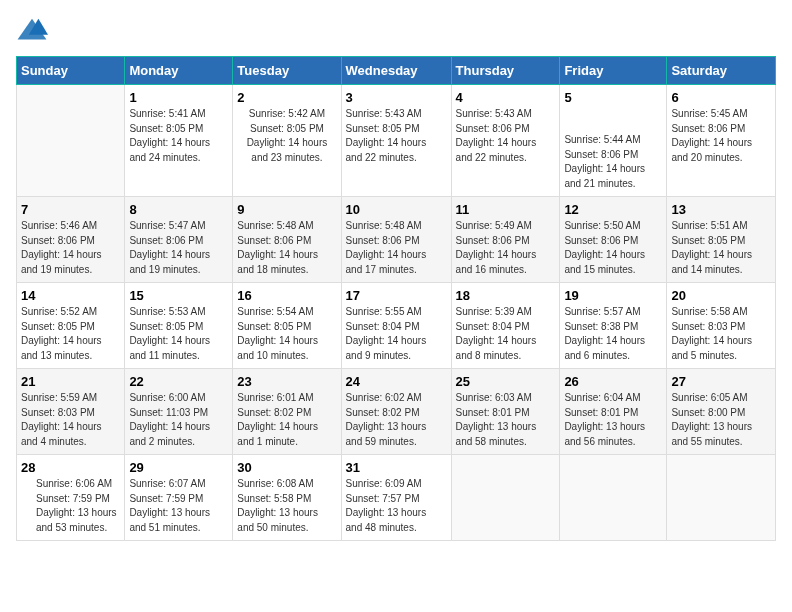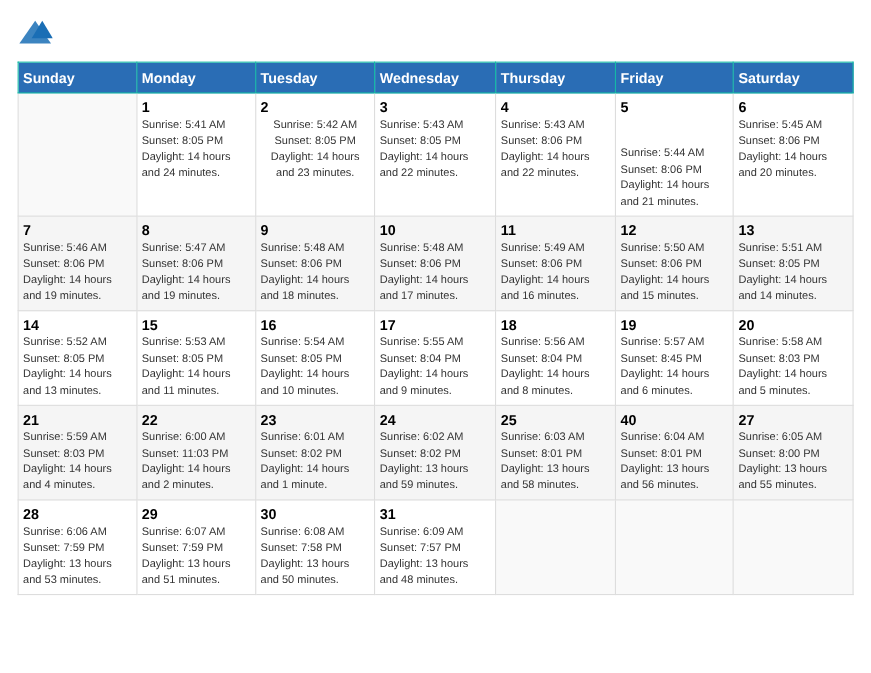--- a/index.html
+++ b/index.html
@@ -251,29 +251,29 @@
         </td>
         <td>
           <span class="day-number">17</span>
           <div class="day-info" style="white-space: pre-line;">Sunrise: 5:55 AM
 Sunset: 8:04 PM
 Daylight: 14 hours
 and 9 minutes.</div>
         </td>
         <td>
           <span class="day-number">18</span>
-          <div class="day-info" style="white-space: pre-line;">Sunrise: 5:56 AM
+          <div class="day-info" style="white-space: pre-line;">Sunrise: 5:39 AM
 Sunset: 8:04 PM
 Daylight: 14 hours
 and 8 minutes.</div>
         </td>
         <td>
           <span class="day-number">19</span>
           <div class="day-info" style="white-space: pre-line;">Sunrise: 5:57 AM
-Sunset: 8:45 PM
+Sunset: 8:38 PM
 Daylight: 14 hours
 and 6 minutes.</div>
         </td>
         <td>
           <span class="day-number">20</span>
           <div class="day-info" style="white-space: pre-line;">Sunrise: 5:58 AM
 Sunset: 8:03 PM
 Daylight: 14 hours
 and 5 minutes.</div>
         </td>
@@ -308,53 +308,53 @@
 and 59 minutes.</div>
         </td>
         <td>
           <span class="day-number">25</span>
           <div class="day-info" style="white-space: pre-line;">Sunrise: 6:03 AM
 Sunset: 8:01 PM
 Daylight: 13 hours
 and 58 minutes.</div>
         </td>
         <td>
-          <span class="day-number">40</span>
+          <span class="day-number">26</span>
           <div class="day-info" style="white-space: pre-line;">Sunrise: 6:04 AM
 Sunset: 8:01 PM
 Daylight: 13 hours
 and 56 minutes.</div>
         </td>
         <td>
           <span class="day-number">27</span>
           <div class="day-info" style="white-space: pre-line;">Sunrise: 6:05 AM
 Sunset: 8:00 PM
 Daylight: 13 hours
 and 55 minutes.</div>
         </td>
       </tr>
       <tr>
         <td>
           <span class="day-number">28</span>
-          <div class="day-info" style="white-space: pre-line;">Sunrise: 6:06 AM
+          <div class="day-info" style="white-space: pre-line; margin-left: 15px;">Sunrise: 6:06 AM
 Sunset: 7:59 PM
 Daylight: 13 hours
 and 53 minutes.</div>
         </td>
         <td>
           <span class="day-number">29</span>
           <div class="day-info" style="white-space: pre-line;">Sunrise: 6:07 AM
 Sunset: 7:59 PM
 Daylight: 13 hours
 and 51 minutes.</div>
         </td>
         <td>
           <span class="day-number">30</span>
           <div class="day-info" style="white-space: pre-line;">Sunrise: 6:08 AM
-Sunset: 7:58 PM
+Sunset: 5:58 PM
 Daylight: 13 hours
 and 50 minutes.</div>
         </td>
         <td>
           <span class="day-number">31</span>
           <div class="day-info" style="white-space: pre-line;">Sunrise: 6:09 AM
 Sunset: 7:57 PM
 Daylight: 13 hours
 and 48 minutes.</div>
         </td>

